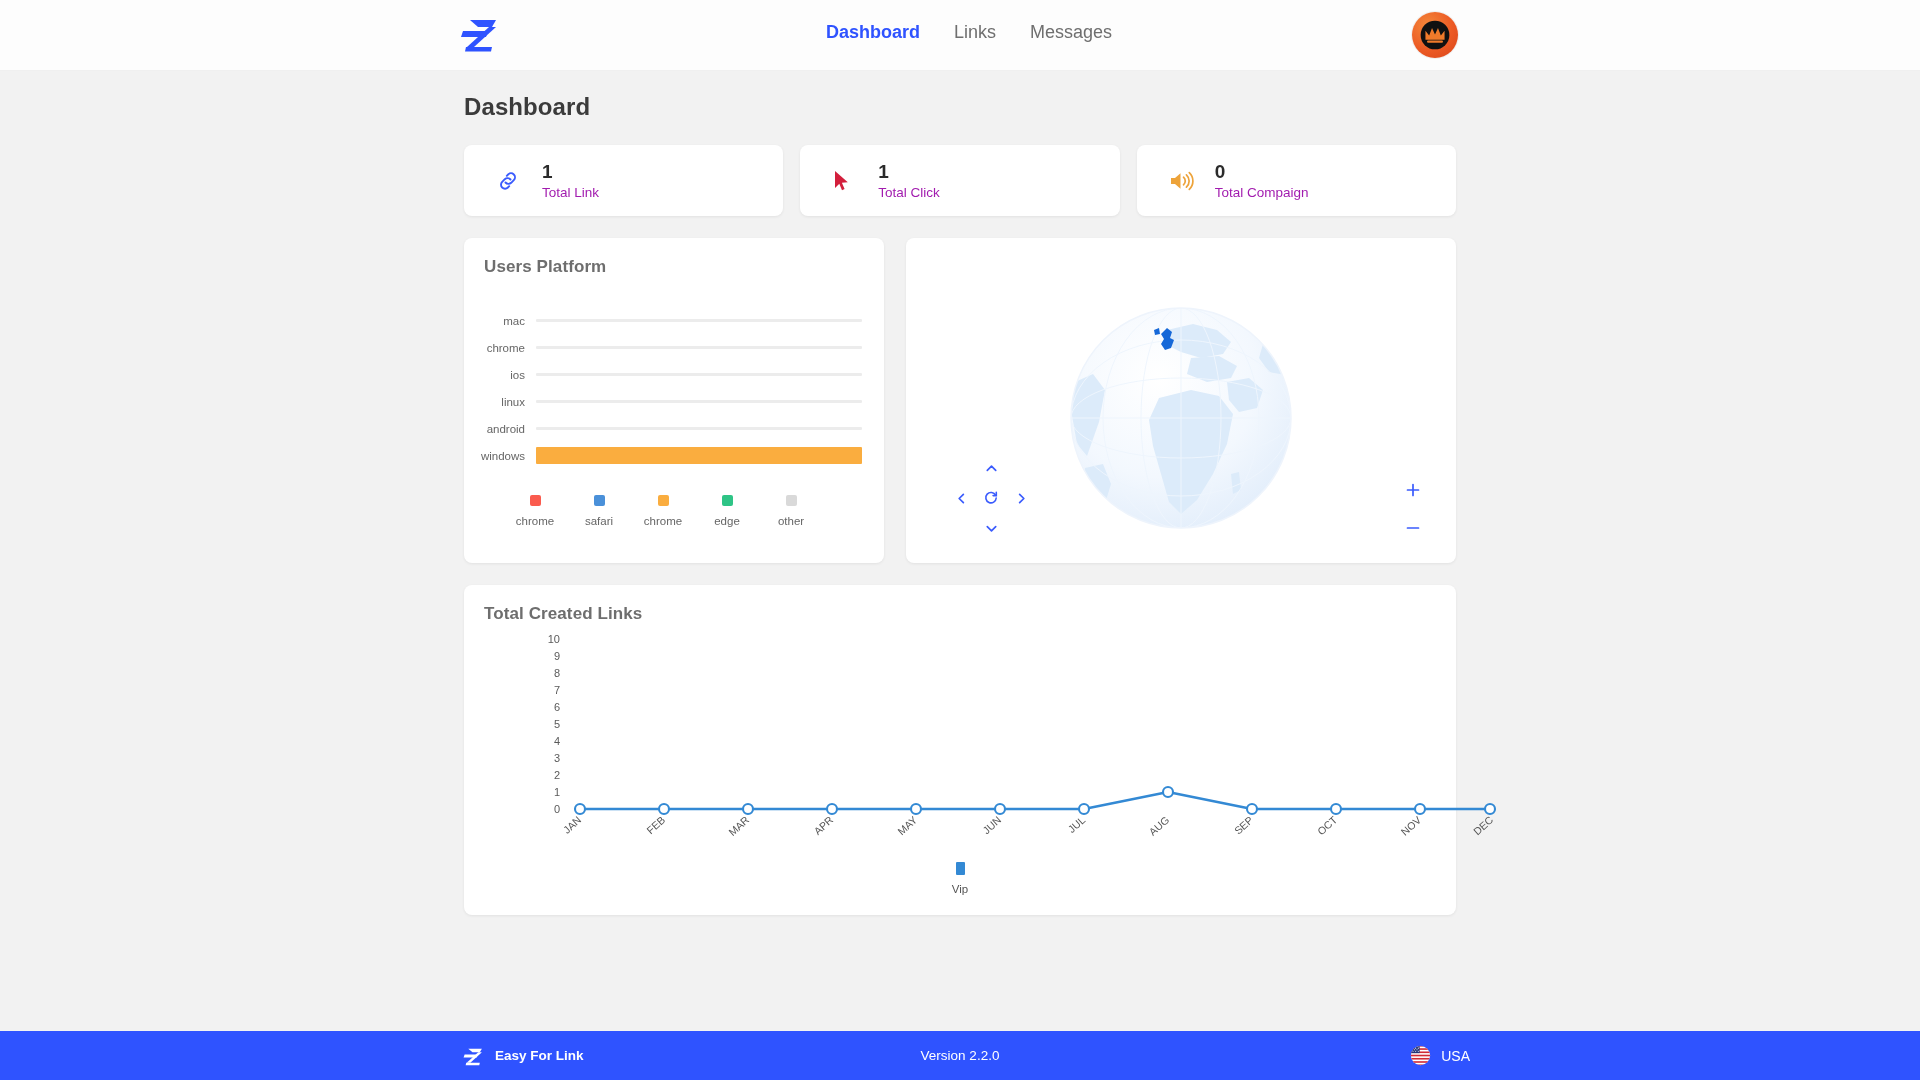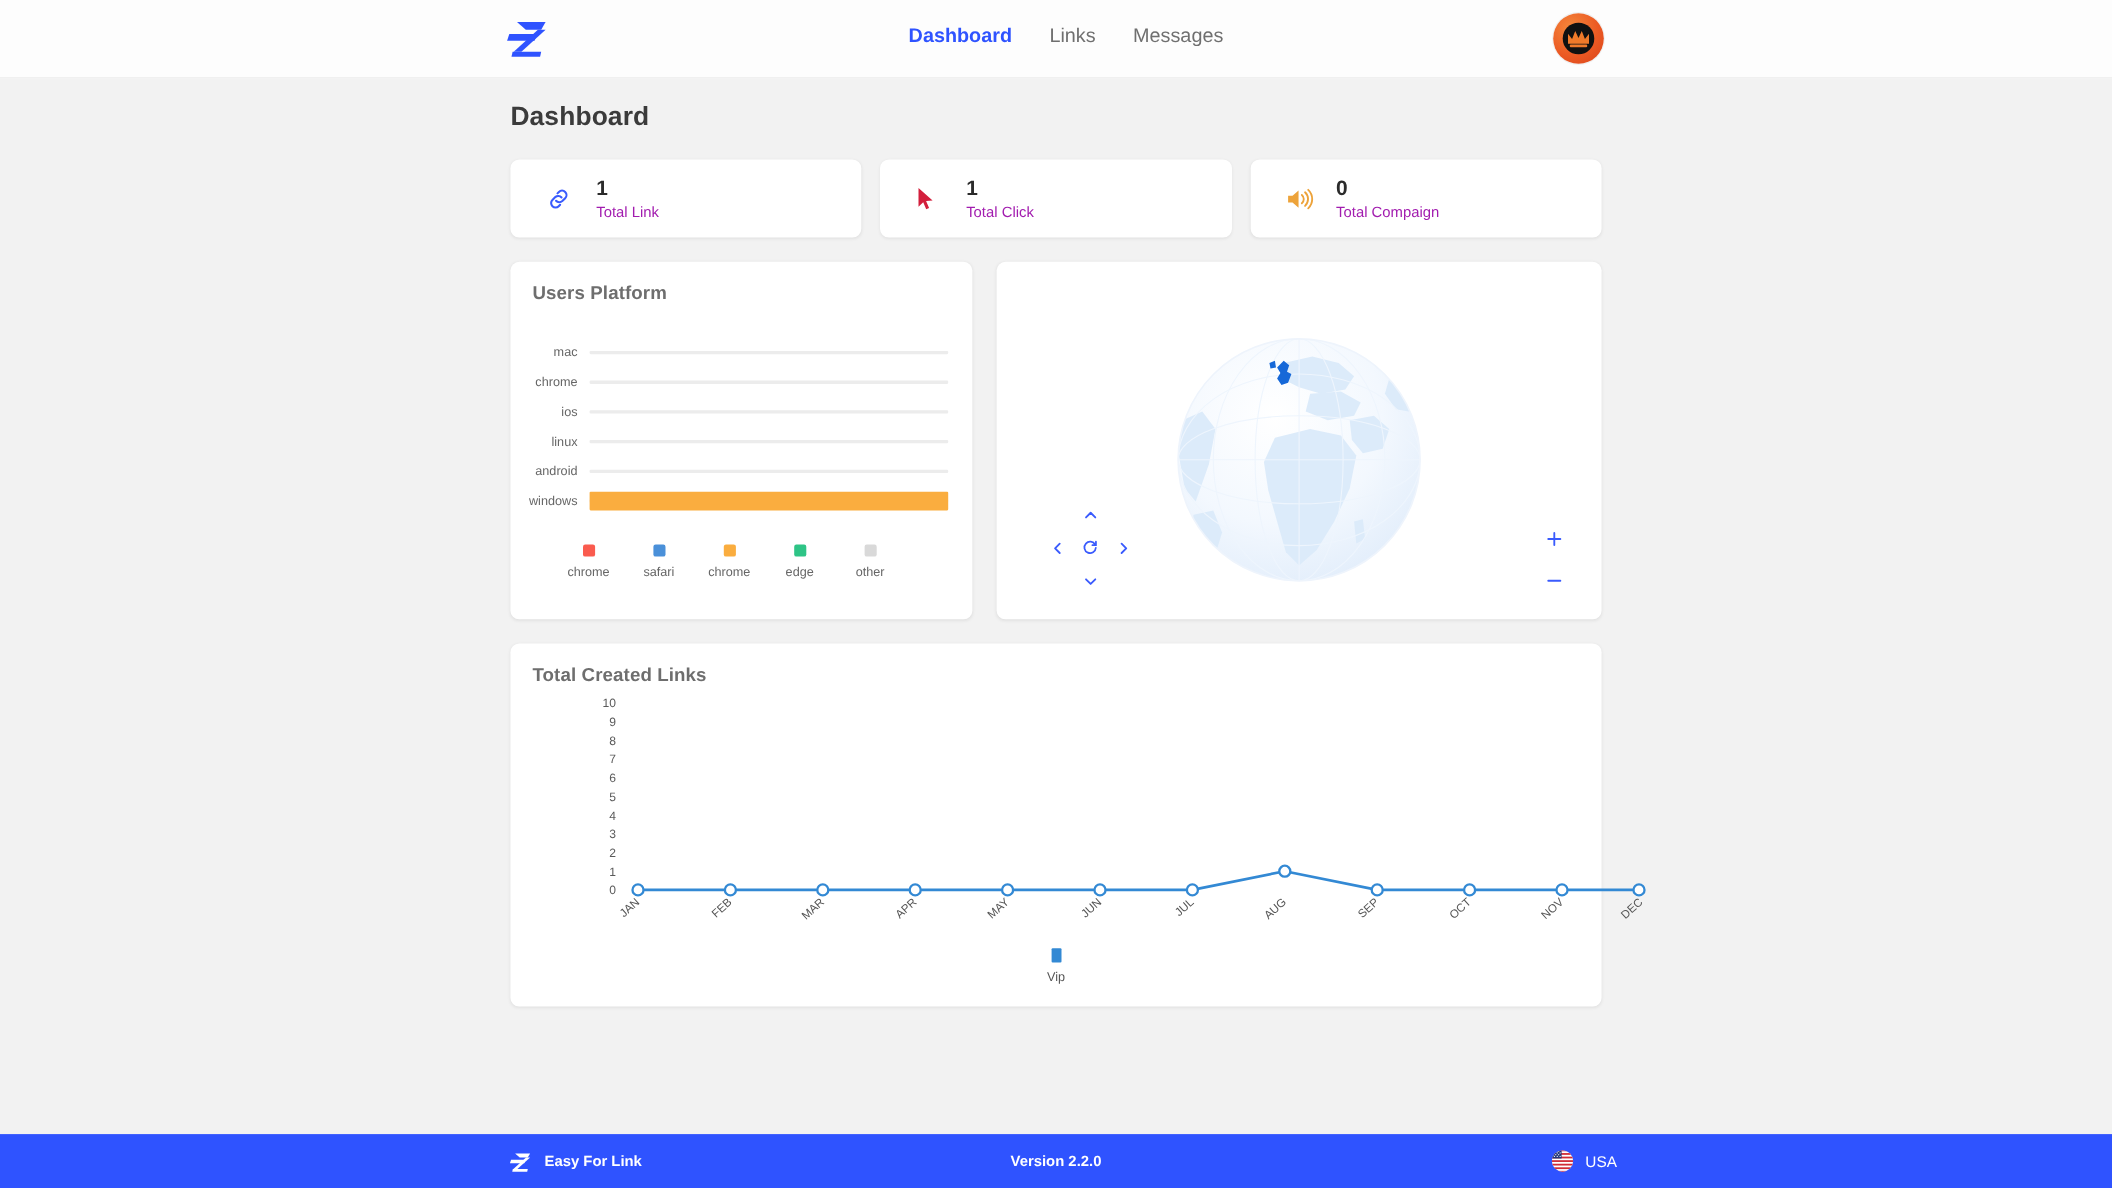--- a/index.html
+++ b/index.html
@@ -94,21 +94,21 @@
   .line-legend-label { font-size: 11.5px; color: #555; margin-top: 8px; }
 
   
   .footer {
     height: 49px; background: #2f53ff; flex: none;
     display: flex; align-items: center; position: relative; color: #fff;
   }
   .footer-left { position: absolute; left: 462px; display: flex; align-items: center; gap: 11px; }
   .footer-logo { width: 22px; height: 22px; display: block; }
   .footer-brand { font-size: 13.5px; font-weight: 700; }
-  .footer-center { position: absolute; left: 0; right: 0; text-align: center; font-size: 13.5px; font-weight: 700; }
+  .footer-center { position: absolute; left: 0; right: 0; text-align: center; font-size: 13.5px; font-weight: 400; }
   .footer-right { position: absolute; right: 450px; display: flex; align-items: center; gap: 10px; }
   .flag { width: 21px; height: 21px; border-radius: 50%; display: block; }
   .footer-country { font-size: 14px; font-weight: 400; }
 </style>
 </head>
 <body>
 
 <div class="page">
 
   <div class="header">

